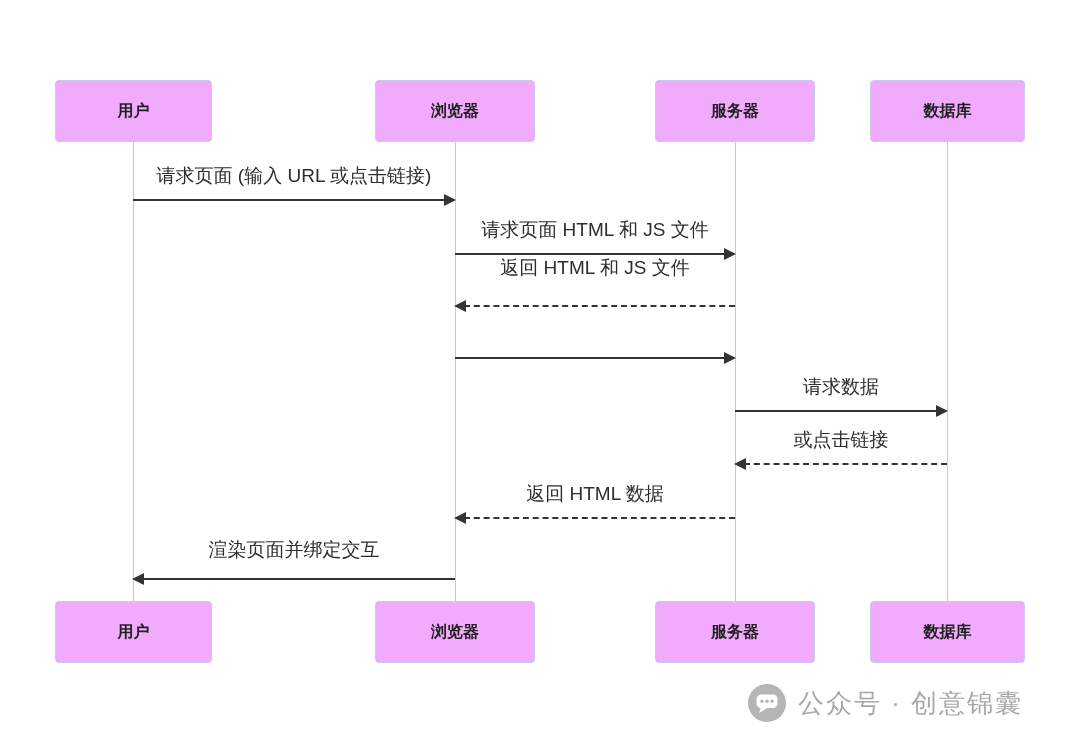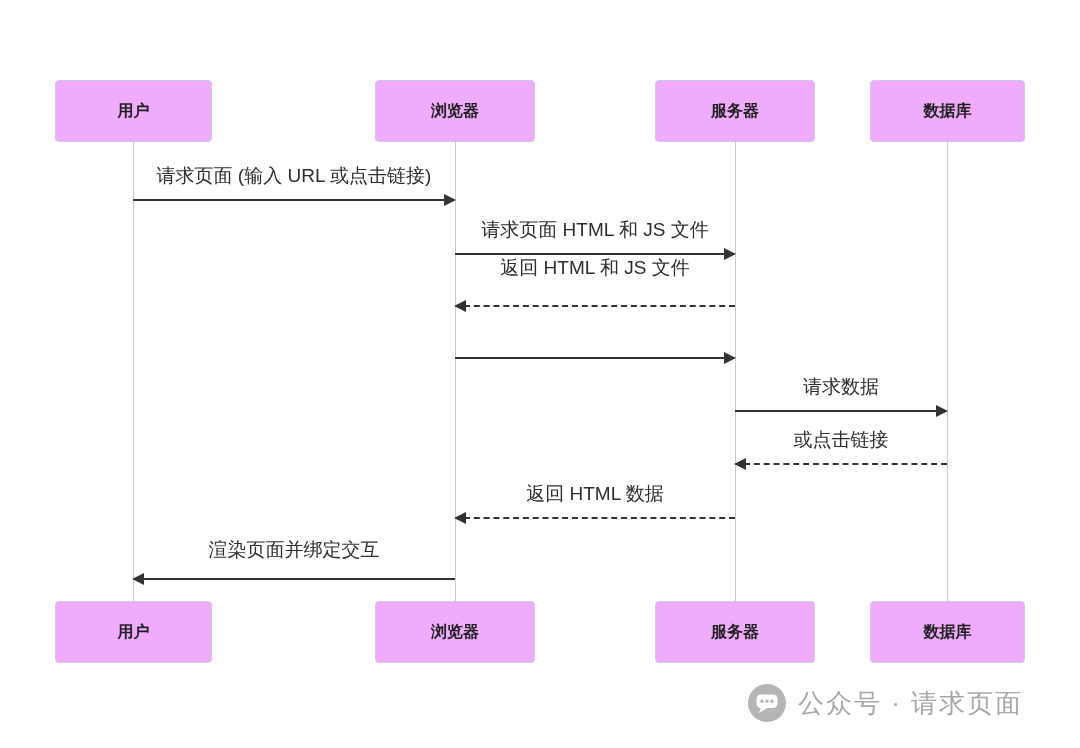--- a/index.html
+++ b/index.html
@@ -121,16 +121,16 @@
     <span style="display:inline-flex;">
       <svg width="38" height="38" viewBox="0 0 38 38" aria-hidden="true">
         <circle cx="19" cy="19" r="19" fill="#b5b5b5"></circle>
         <rect x="8.5" y="10.5" width="21" height="13.5" rx="4.5" fill="#ffffff"></rect>
         <path d="M13.5 22 L11 29 L20 23.5 Z" fill="#ffffff"></path>
         <circle cx="14" cy="17.2" r="1.7" fill="#b5b5b5"></circle>
         <circle cx="19" cy="17.2" r="1.7" fill="#b5b5b5"></circle>
         <circle cx="24" cy="17.2" r="1.7" fill="#b5b5b5"></circle>
       </svg>
     </span>
-    <span class="wm-text">公众号 · 请求页面</span>
+    <span class="wm-text">公众号 · 创意锦囊</span>
   </div>
 
 </div>
 
 </body></html>

